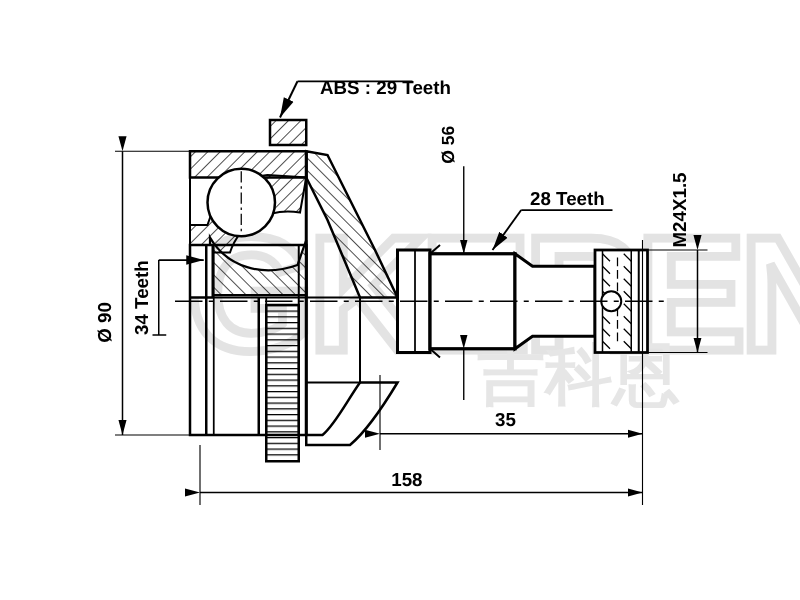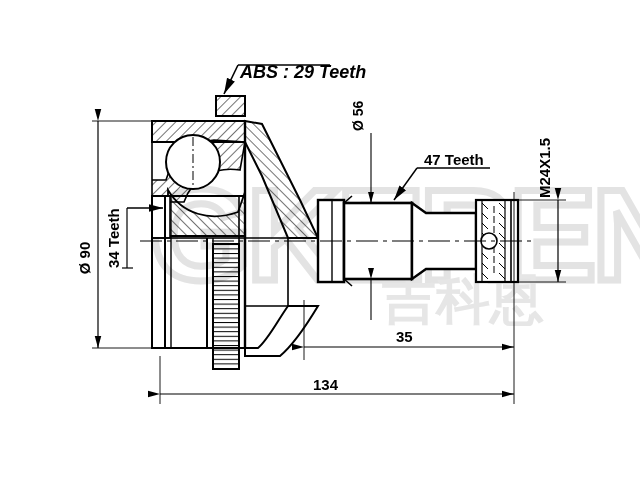--- a/index.html
+++ b/index.html
@@ -164,33 +164,33 @@
 
       <g>
         <line x1="160" y1="394" x2="514" y2="394" stroke="#000" stroke-width="1.2" marker-start="url(#arrL)" marker-end="url(#arrR)"></line>
         <line x1="160" y1="356" x2="160" y2="404" stroke="#000" stroke-width="0.9"></line>
         <line x1="514" y1="360" x2="514" y2="404" stroke="#000" stroke-width="0.9"></line>
       </g>
 
     </g>
   </svg>
 
-  <div class="lbl" style="left:240px;top:63px;font-size:18px;line-height:1;font-style:italic;">ABS : 29 Teeth</div>
+  <div class="lbl" style="left:256px;top:63px;font-size:15px;line-height:1;">ABS : 29 Teeth</div>
 
   <div class="lbl vert" style="left:93px;top:258px;font-size:15px;
        transform:rotate(-90deg) translate(-50%,-100%);">Ø 90</div>
 
   <div class="lbl vert" style="left:122px;top:268px;font-size:15px;
        transform:rotate(-90deg) translate(0,-100%);">34 Teeth</div>
 
   <div class="lbl vert" style="left:366px;top:131px;font-size:14px;
        transform:rotate(-90deg) translate(0,-100%);">Ø 56</div>
 
-  <div class="lbl" style="left:424px;top:151px;font-size:15px;">47 Teeth</div>
+  <div class="lbl" style="left:424px;top:151px;font-size:15px;">28 Teeth</div>
 
   <div class="lbl vert" style="left:553px;top:198px;font-size:15px;
        transform:rotate(-90deg) translate(0,-100%);">M24X1.5</div>
 
   <div class="lbl" style="left:396px;top:328px;font-size:15px;">35</div>
 
-  <div class="lbl" style="left:313px;top:376px;font-size:15px;">134</div>
+  <div class="lbl" style="left:313px;top:376px;font-size:15px;">158</div>
 
 </div>
 
 </body></html>

